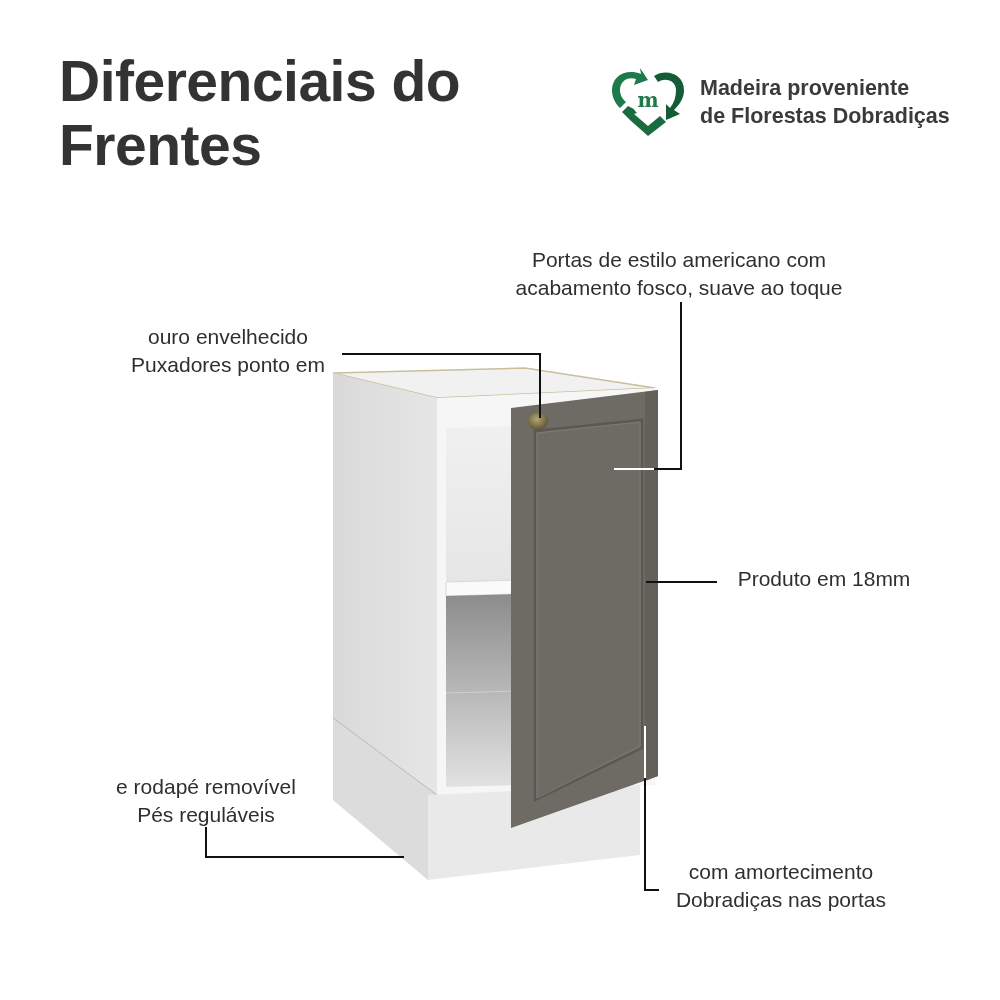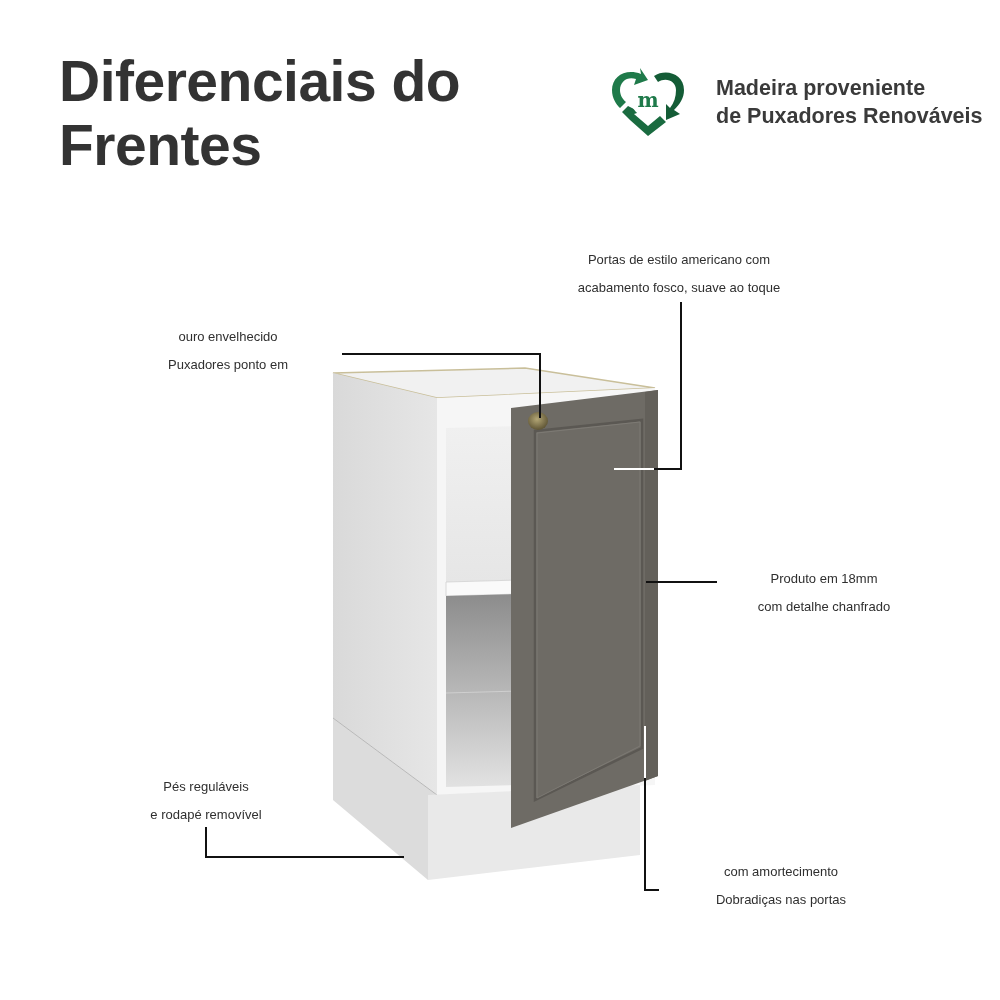--- a/index.html
+++ b/index.html
@@ -4,23 +4,23 @@
 <style>
   html, body { margin: 0; padding: 0; background: #ffffff; }
   body { width: 1000px; height: 1000px; position: relative; overflow: hidden;
          font-family: "Liberation Sans", "DejaVu Sans", sans-serif; color: #333333; }
   .title { position: absolute; left: 50px; top: 40px; margin: 9px;
            font-family: "Liberation Sans", sans-serif; font-weight: 700;
            font-size: 57px; line-height: 64px; color: #333333; letter-spacing: -0.5px; }
   .title span { display: block; }
   .badge { position: absolute; left: 608px; top: 66px; display: flex; align-items: center; }
   .badge-icon { width: 80px; height: 72px; }
-  .badge-text { margin-left: 28px; font-weight: 700; font-size: 21.5px; line-height: 28px; color: #3a3a3a; }
+  .badge-text { margin-left: 12px; font-weight: 700; font-size: 21.5px; line-height: 28px; color: #3a3a3a; }
   .badge-text span { display: block; }
-  .callout { position: absolute; font-size: 13px; line-height: 28px; color: #2f2f2f; text-align: center; white-space: nowrap; }
+  .callout { position: absolute; font-size: 21px; line-height: 28px; color: #2f2f2f; text-align: center; white-space: nowrap; }
   .callout span { display: block; }
   #c-portas   { left: 496px; top: 246px; width: 366px; }
   #c-puxador  { left: 112px; top: 323px; width: 232px; }
   #c-frentes  { left: 698px; top: 565px; width: 252px; }
   #c-pes      { left: 100px; top: 773px; width: 212px; }
   #c-dobrad   { left: 660px; top: 858px; width: 242px; }
   svg.scene { position: absolute; left: 0; top: 0; }
 </style>
 </head>
 <body>
@@ -34,21 +34,21 @@
   <svg class="badge-icon" viewBox="0 0 80 72">
 
     <path d="M33 8 C18 2 4 10 4 24 C4 32 8 38 12 42 L18 36 C13 32 12 27 12 24 C12 15 20 10 28 13 L26 19 L40 14 L32 2 Z" fill="#1f7a4a"></path>
     <path d="M46 10 C58 2 76 8 76 24 C76 32 72 38 66 44 L72 48 L58 54 L58 38 L62 42 C66 37 68 31 68 24 C68 15 58 11 50 16 Z" fill="#145c36"></path>
     <path d="M14 46 L22 54 L40 70 L58 56 L52 50 L40 60 L26 48 L32 46 L20 40 Z" fill="#1a6b40"></path>
     <circle cx="40" cy="34" r="17" fill="#ffffff"></circle>
     <text x="40" y="41" text-anchor="middle" font-family="DejaVu Serif, serif" font-weight="700" font-size="20" fill="#1f7a4a">m</text>
   </svg>
   <div class="badge-text">
     <span>Madeira proveniente</span>
-    <span>de Puxadores Renováveis</span>
+    <span>de Florestas Dobradiças</span>
   </div>
 </div>
 
 <svg class="scene" width="1000" height="1000" viewBox="0 0 1000 1000">
   <defs>
     <linearGradient id="sideGrad" x1="0" y1="0" x2="1" y2="0">
       <stop offset="0" stop-color="#d9d9d9"></stop>
       <stop offset="1" stop-color="#e6e6e6"></stop>
     </linearGradient>
     <linearGradient id="innerGrad" x1="0" y1="0" x2="0" y2="1">
@@ -110,22 +110,21 @@
 <div class="callout" id="c-portas">
   <span>Portas de estilo americano com</span>
   <span>acabamento fosco, suave ao toque</span>
 </div>
 <div class="callout" id="c-puxador">
   <span>ouro envelhecido</span>
   <span>Puxadores ponto em</span>
 </div>
 <div class="callout" id="c-frentes">
   <span>Produto em 18mm</span>
-  <span>com detalhe chanfrado</span>
 </div>
 <div class="callout" id="c-pes">
+  <span>e rodapé removível</span>
   <span>Pés reguláveis</span>
-  <span>e rodapé removível</span>
 </div>
 <div class="callout" id="c-dobrad">
   <span>com amortecimento</span>
   <span>Dobradiças nas portas</span>
 </div>
 
 </body></html>

